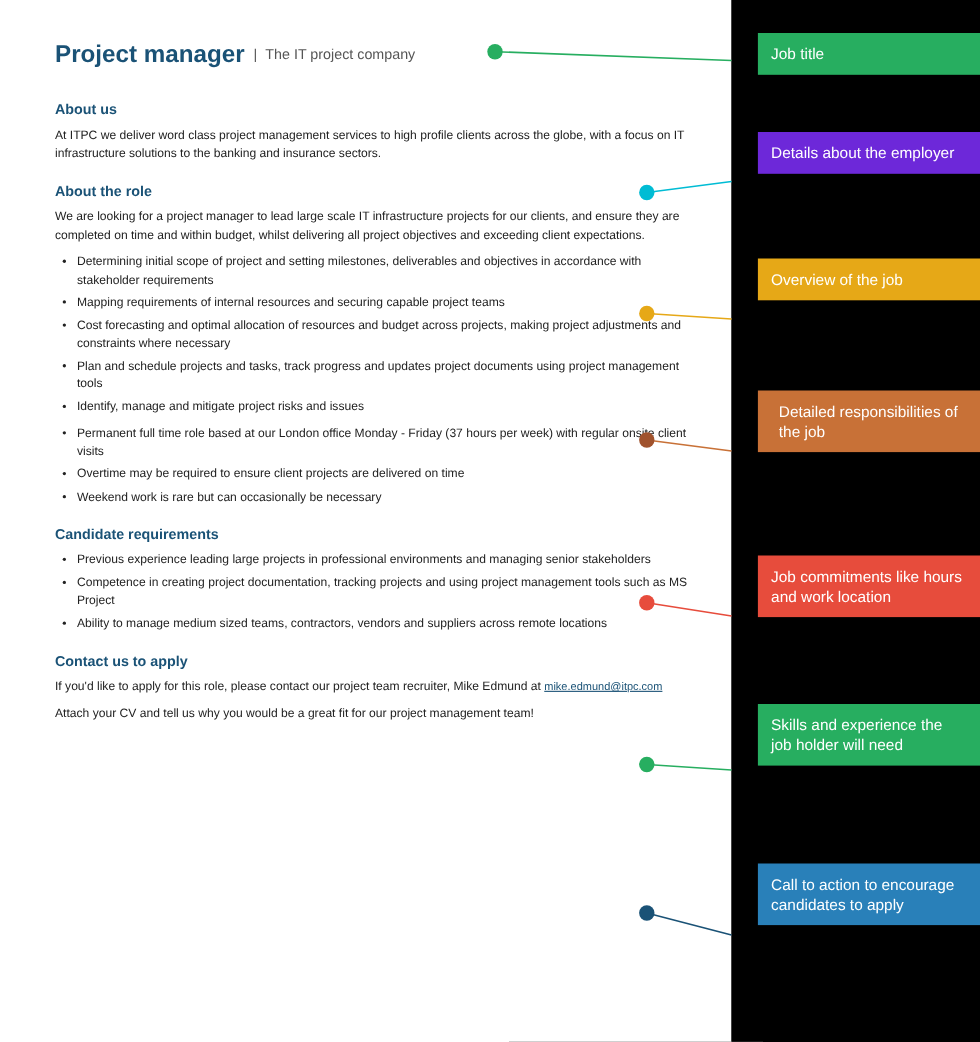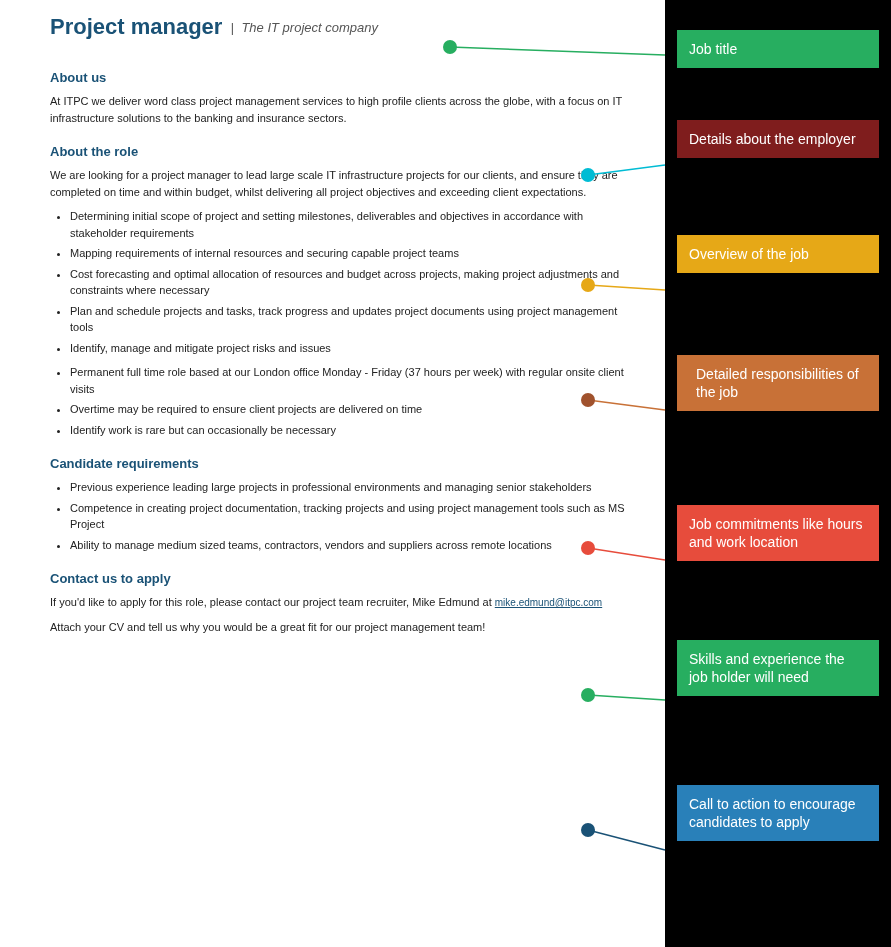--- a/index.html
+++ b/index.html
@@ -16,21 +16,21 @@
       display: flex;
       width: 891px;
       min-height: 947px;
       position: relative;
     }
 
     
     .doc-panel {
       width: 665px;
       background: #fff;
-      padding: 14px 35px 30px 50px;
+      padding: 36px 35px 30px 50px;
       position: relative;
     }
 
     
     .annotation-panel {
       width: 226px;
       background: #000;
       position: relative;
       display: flex;
       flex-direction: column;
@@ -48,21 +48,20 @@
       font-size: 22px;
       font-weight: bold;
       color: #1a5276;
     }
 
     .company-name {
       font-size: 13px;
       color: #555;
       margin-left: 8px;
       white-space: nowrap;
-      font-style: italic;
     }
 
     .separator {
       color: #555;
       margin-right: 4px;
     }
 
     
     .section-heading {
       font-size: 13px;
@@ -93,31 +92,31 @@
 
     .link-text {
       color: #1a5276;
       text-decoration: underline;
       font-size: 10px;
     }
 
     
     .annotation-box {
       position: absolute;
-      right: 12px;
+      right: 0;
       width: 202px;
       padding: 10px 12px;
       color: #fff;
       font-size: 14px;
       font-weight: 500;
       line-height: 1.3;
     }
 
     .ann-green { background-color: #27ae60; }
-    .ann-cyan { background-color: #7f1d1d; }
+    .ann-cyan { background-color: #6d28d9; }
     .ann-orange-yellow { background-color: #e6a817; }
     .ann-red { background-color: #e74c3c; }
     .ann-green2 { background-color: #27ae60; }
     .ann-blue { background-color: #2980b9; }
 
     
     .lines-svg {
       position: absolute;
       top: 0;
       left: 0;
@@ -158,21 +157,21 @@
         <li>Cost forecasting and optimal allocation of resources and budget across projects, making project adjustments and constraints where necessary</li>
         <li>Plan and schedule projects and tasks, track progress and updates project documents using project management tools</li>
         <li>Identify, manage and mitigate project risks and issues</li>
       </ul>
     </div>
 
     <div class="section">
       <ul class="bullet-list">
         <li>Permanent full time role based at our London office Monday - Friday (37 hours per week) with regular onsite client visits</li>
         <li>Overtime may be required to ensure client projects are delivered on time</li>
-        <li>Identify work is rare but can occasionally be necessary</li>
+        <li>Weekend work is rare but can occasionally be necessary</li>
       </ul>
     </div>
 
     <div class="section">
       <div class="section-heading">Candidate requirements</div>
       <ul class="bullet-list">
         <li>Previous experience leading large projects in professional environments and managing senior stakeholders</li>
         <li>Competence in creating project documentation, tracking projects and using project management tools such as MS Project</li>
         <li>Ability to manage medium sized teams, contractors, vendors and suppliers across remote locations</li>
       </ul>

